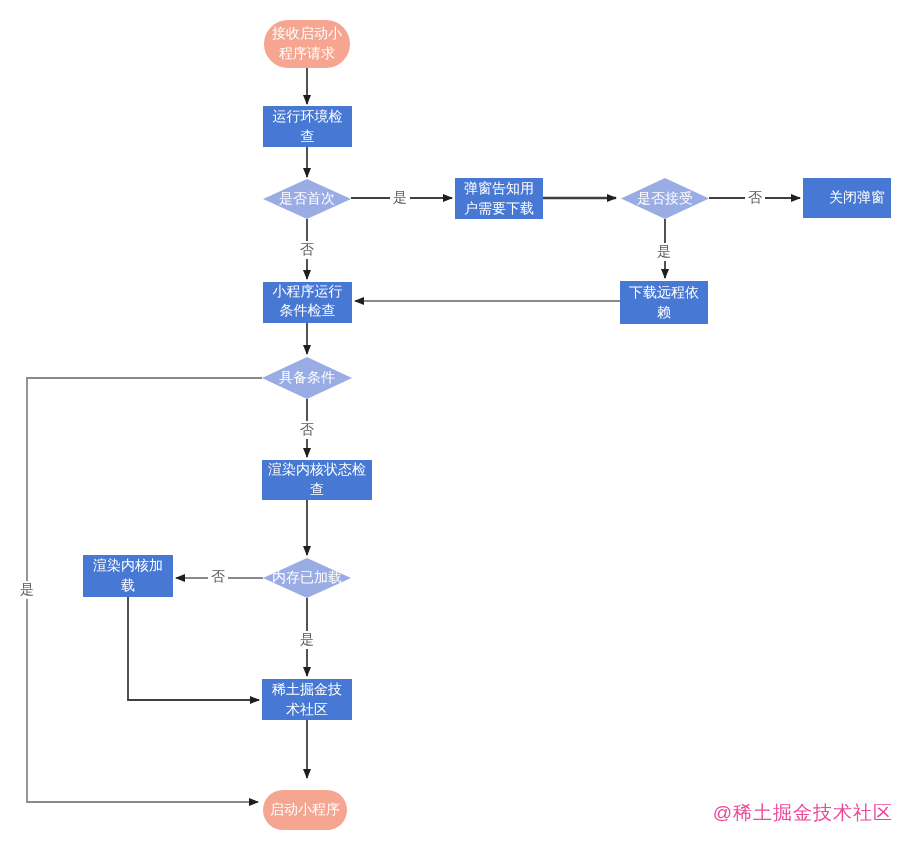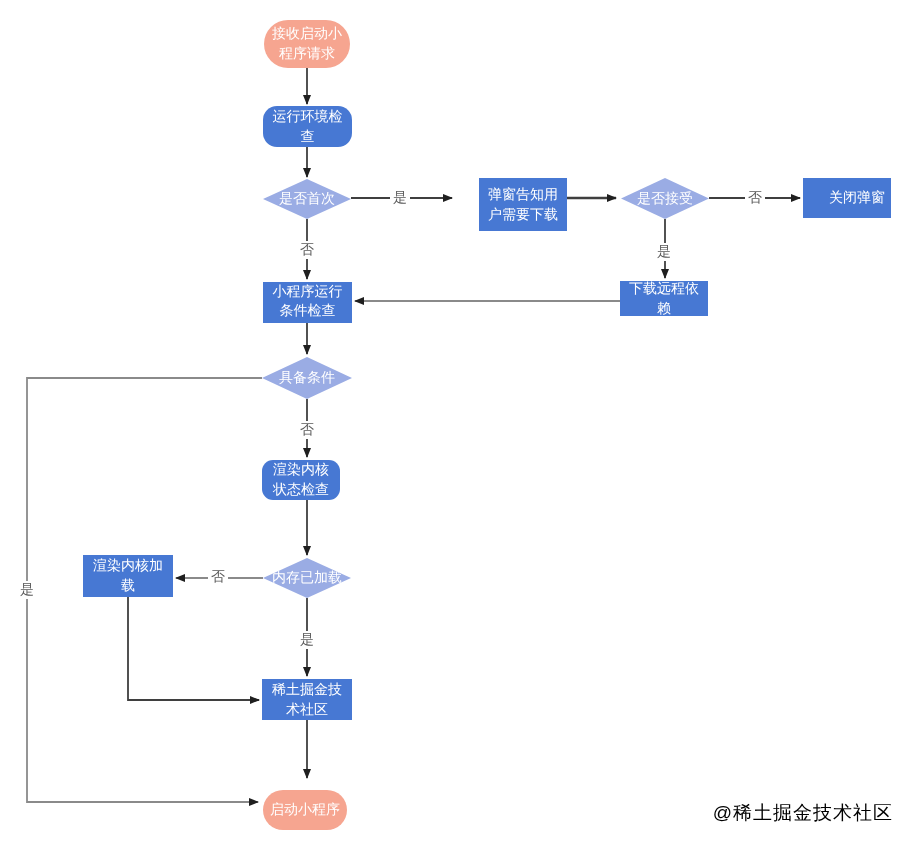--- a/index.html
+++ b/index.html
@@ -47,21 +47,21 @@
     background: #ffffff;
     color: #595959;
     font-size: 14px;
     padding: 0 3px;
     white-space: nowrap;
   }
   .watermark {
     position: absolute;
     right: 24px;
     top: 800px;
-    color: #000000;
+    color: #ec4899;
     font-size: 19px;
     letter-spacing: 1px;
   }
 </style>
 </head>
 <body>
 
 <div id="canvas">
 
   <svg id="edges" width="917" height="847" viewBox="0 0 917 847">
@@ -85,53 +85,53 @@
     <path class="edge edge-gray" d="M263 578 H176" marker-end="url(#arrow)"></path>
     <path class="edge edge-dark" d="M307 598 V676" marker-end="url(#arrow)"></path>
     <path class="edge edge-dark" d="M128 597 V700 H259" marker-end="url(#arrow)"></path>
     <path class="edge edge-dark" d="M307 720 V778" marker-end="url(#arrow)"></path>
   </svg>
 
   <div class="node stadium" style="left:264px; top:20px; width:86px; height:48px; border-radius:24px;">
     <span>接收启动小程序请求</span>
   </div>
 
-  <div class="node rect" style="left:263px; top:106px; width:89px; height:41px;border-radius:14px;">
+  <div class="node rect" style="left:263px; top:106px; width:89px; height:41px;">
     <span>运行环境检查</span>
   </div>
 
   <div class="node diamond" style="left:263px; top:179px; width:88px; height:40px;">
     <span>是否首次</span>
   </div>
 
-  <div class="node rect" style="left:455px; top:178px; width:88px; height:53px;margin-left:24px;">
+  <div class="node rect" style="left:455px; top:178px; width:88px; height:41px;">
     <span>弹窗告知用户需要下载</span>
   </div>
 
   <div class="node diamond" style="left:621px; top:178px; width:88px; height:41px;">
     <span>是否接受</span>
   </div>
 
   <div class="node rect" style="left:803px; top:178px; width:88px; height:40px;justify-content:flex-end;">
     <span>关闭弹窗</span>
   </div>
 
-  <div class="node rect" style="left:620px; top:281px; width:88px; height:35px;">
+  <div class="node rect" style="left:620px; top:281px; width:88px; height:43px;">
     <span>下载远程依赖</span>
   </div>
 
   <div class="node rect" style="left:263px; top:282px; width:89px; height:41px;align-items:flex-end;">
     <span>小程序运行条件检查</span>
   </div>
 
   <div class="node diamond" style="left:262px; top:357px; width:90px; height:42px;">
     <span>具备条件</span>
   </div>
 
-  <div class="node rect" style="left:262px; top:460px; width:78px; height:40px;border-radius:11px;">
+  <div class="node rect" style="left:262px; top:460px; width:110px; height:40px;">
     <span>渲染内核状态检查</span>
   </div>
 
   <div class="node diamond" style="left:263px; top:558px; width:88px; height:40px;">
     <span>内存已加载</span>
   </div>
 
   <div class="node rect" style="left:83px; top:555px; width:90px; height:42px;">
     <span>渲染内核加载</span>
   </div>

